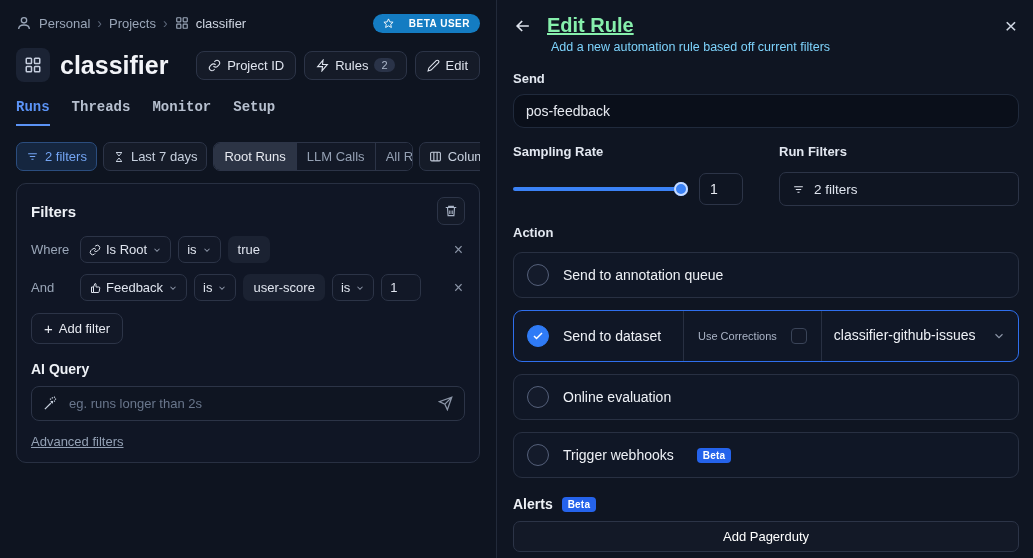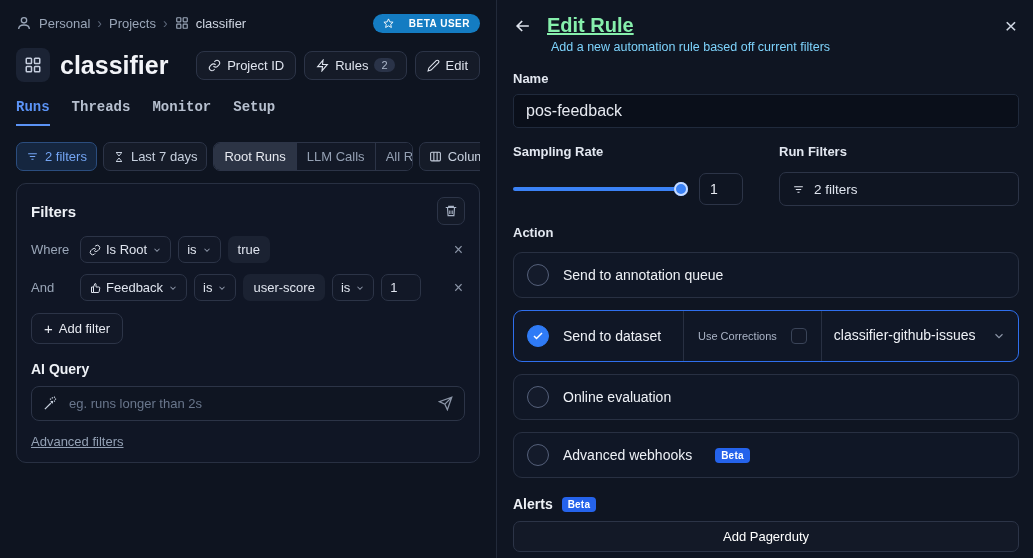--- a/index.html
+++ b/index.html
@@ -89,21 +89,21 @@
 
   .r-head { display:flex; align-items:center; gap:14px; margin-top:4px; }
   .back { color:#dfe4ee; cursor:pointer; display:inline-flex; }
   .r-title { font-size:20px; font-weight:700; color:#86efac;text-decoration:underline; }
   .close { margin-left:auto; font-size:21px; line-height:1; color:#cfd6e2; cursor:pointer; padding:0 2px; }
   .r-sub { margin:3px 0 0 38px; font-size:12.5px; color:#7dd3fc; }
 
   .rlabel { font-size:13px; color:#e2e7f0; font-weight:600; }
   .mt-name { margin-top:17px; }
   .name-input { margin-top:8px; width:100%; height:34px; background:#0a0f1a; border:1px solid #202a3c;
-    border-radius:5px; color:#e6e9f0; font-size:16px; padding:0 12px; outline:none; font-family:inherit; }
+    border-radius:11px; color:#e6e9f0; font-size:14px; padding:0 12px; outline:none; font-family:inherit; }
 
   .sampling-row { display:flex; gap:24px; margin-top:16px; }
   .s-col { width:242px; flex:none; }
   .r-col { flex:1; }
   .slider-row { display:flex; align-items:center; gap:14px; margin-top:14px; }
   .slider { position:relative; width:172px; height:4px; background:#3b82f6; border-radius:2px; flex:none; cursor:pointer; }
   .knob { position:absolute; right:-3px; top:50%; transform:translateY(-50%); width:14px; height:14px;
     border-radius:50%; background:#3b82f6; box-shadow:0 0 0 2px #c9dcff inset; }
   .num-box { width:44px; height:32px; border:1px solid #2c3447; border-radius:7px; background:#0f1522;
     display:flex; align-items:center; padding-left:10px; font-size:14px; color:#e6e9f0; }
@@ -354,21 +354,21 @@
       <span class="back">
         <svg width="20" height="20" viewBox="0 0 24 24" fill="none" stroke="currentColor" stroke-width="2">
             <path d="M19 12H5M11 18l-6-6 6-6"></path>
           </svg>
       </span>
       <span class="r-title">Edit Rule</span>
       <span class="close">×</span>
     </div>
     <div class="r-sub">Add a new automation rule based off current filters</div>
 
-    <div class="rlabel mt-name">Name</div>
+    <div class="rlabel mt-name">Send</div>
     <input class="name-input" value="pos-feedback" style="">
 
     <div class="sampling-row">
       <div class="s-col">
         <div class="rlabel">Sampling Rate</div>
         <div class="slider-row">
           <div class="slider">
             <span class="knob"></span>
           </div>
           <div class="num-box">1</div>
@@ -414,21 +414,21 @@
       </div>
     </div>
 
     <div class="opt">
       <span class="radio"></span>
       <span class="opt-label">Online evaluation</span>
     </div>
 
     <div class="opt">
       <span class="radio"></span>
-      <span class="opt-label">Advanced webhooks</span>
+      <span class="opt-label">Trigger webhooks</span>
       <span class="beta">Beta</span>
     </div>
 
     <div class="alerts">
       <span>Alerts</span>
       <span class="beta">Beta</span>
     </div>
     <div class="add-pd">Add Pagerduty</div>
 
   </div>

